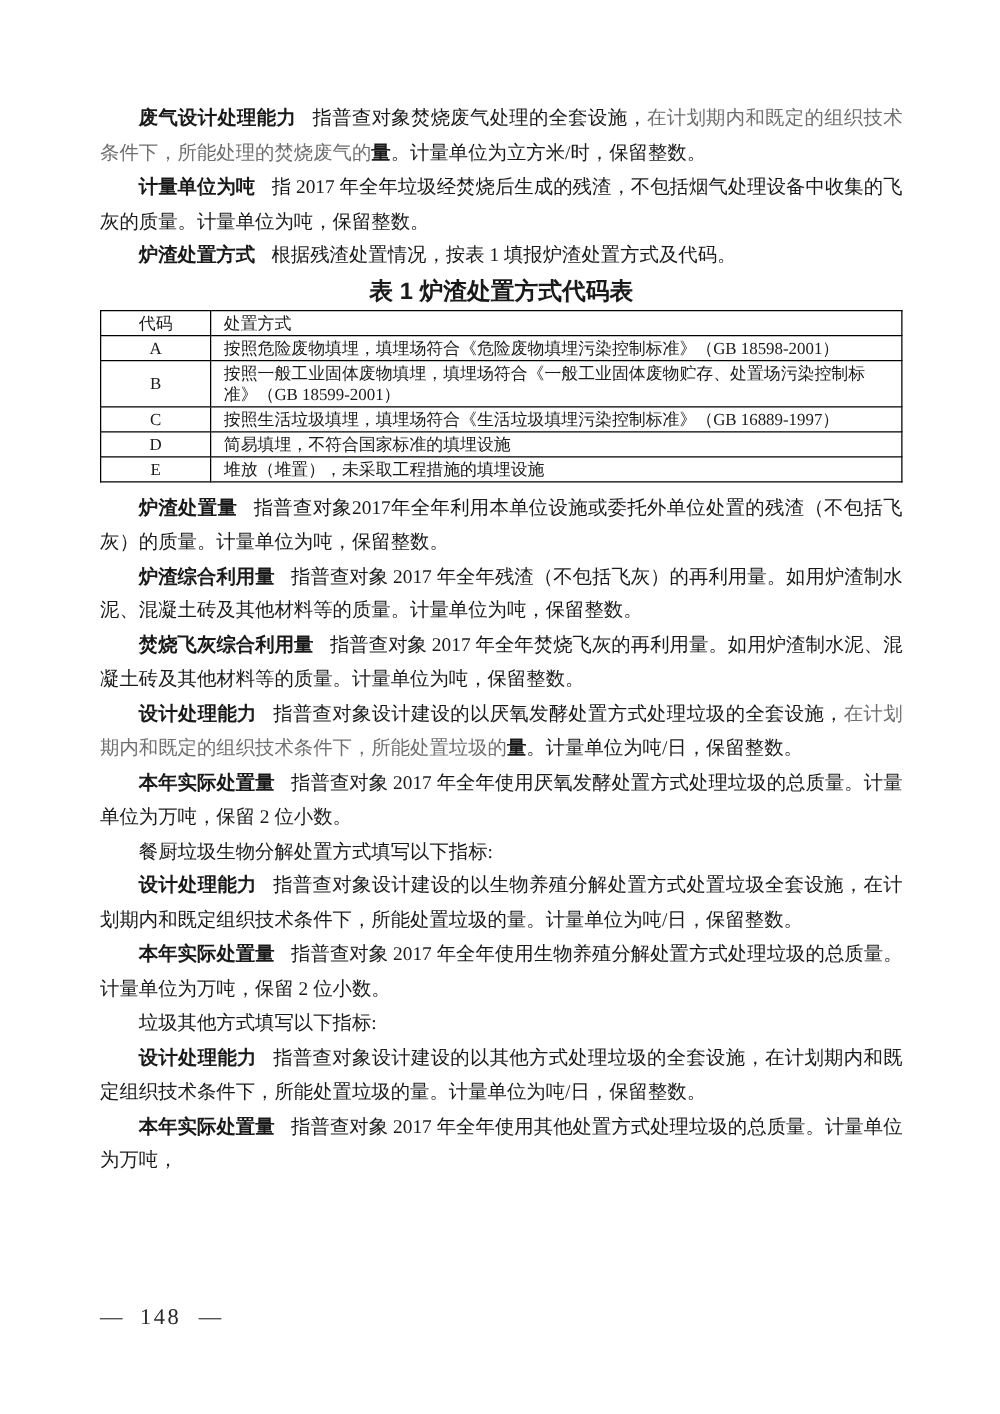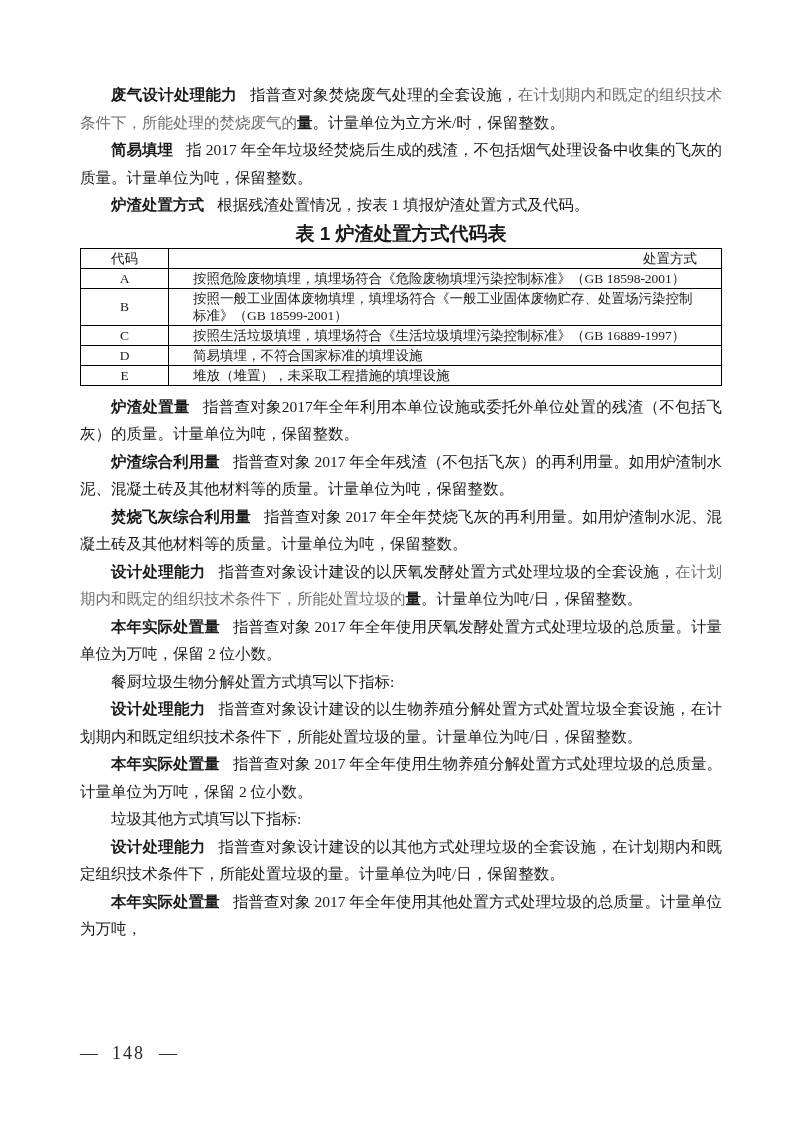--- a/index.html
+++ b/index.html
@@ -32,42 +32,42 @@
     text-indent: 0;
   }
   table.code-table {
     width: 100%; border-collapse: collapse;
     margin-bottom: 7px;
     font-size: 13.5px; line-height: 17px;
     table-layout: fixed;
   }
   table.code-table th, table.code-table td {
     border: 1px solid #000000;
-    padding: 1px 24px;
+    padding: 1px 10px;
     text-align: left; vertical-align: middle;
   }
-  table.code-table th { font-weight: normal; text-align: right; }
+  table.code-table th { font-weight: normal; text-align: left; }
   table.code-table .col-code { width: 88px; text-align: center; }
   .footer {
     position: absolute; left: 80px; top: 1043px;
     font-size: 18px; line-height: 20px;
     color: #2a2a2a; white-space: nowrap;
   }
   .footer .page-num { margin: 0 14px; letter-spacing: 2px; }
   .footer .dash { letter-spacing: 0; }
 </style>
 </head>
 <body>
 
 <div class="page">
   <div class="content">
 
     <div>
         <div class="para"><span class="run-term">废气设计处理能力</span><span class="run-normal">指普查对象焚烧废气处理的全套设施，</span><span class="run-gray">在计划期内和既定的组织技术条件下，所能处理的焚烧废气的</span><span class="run-bold">量</span><span class="run-normal">。计量单位为立方米/时，保留整数。</span></div>
-        <div class="para"><span class="run-term">简易填埋</span><span class="run-normal">指 2017 年全年垃圾经焚烧后生成的残渣，不包括烟气处理设备中收集的飞灰的质量。计量单位为吨，保留整数。</span></div>
+        <div class="para"><span class="run-term">计量单位为吨</span><span class="run-normal">指 2017 年全年垃圾经焚烧后生成的残渣，不包括烟气处理设备中收集的飞灰的质量。计量单位为吨，保留整数。</span></div>
         <div class="para"><span class="run-term">炉渣处置方式</span><span class="run-normal">根据残渣处置情况，按表 1 填报炉渣处置方式及代码。</span></div>
       </div>
 
     <div class="table-title">表 1 炉渣处置方式代码表</div>
 
     <table class="code-table">
       <thead>
         <tr>
           <th class="col-code">代码</th>
           <th>处置方式</th>

